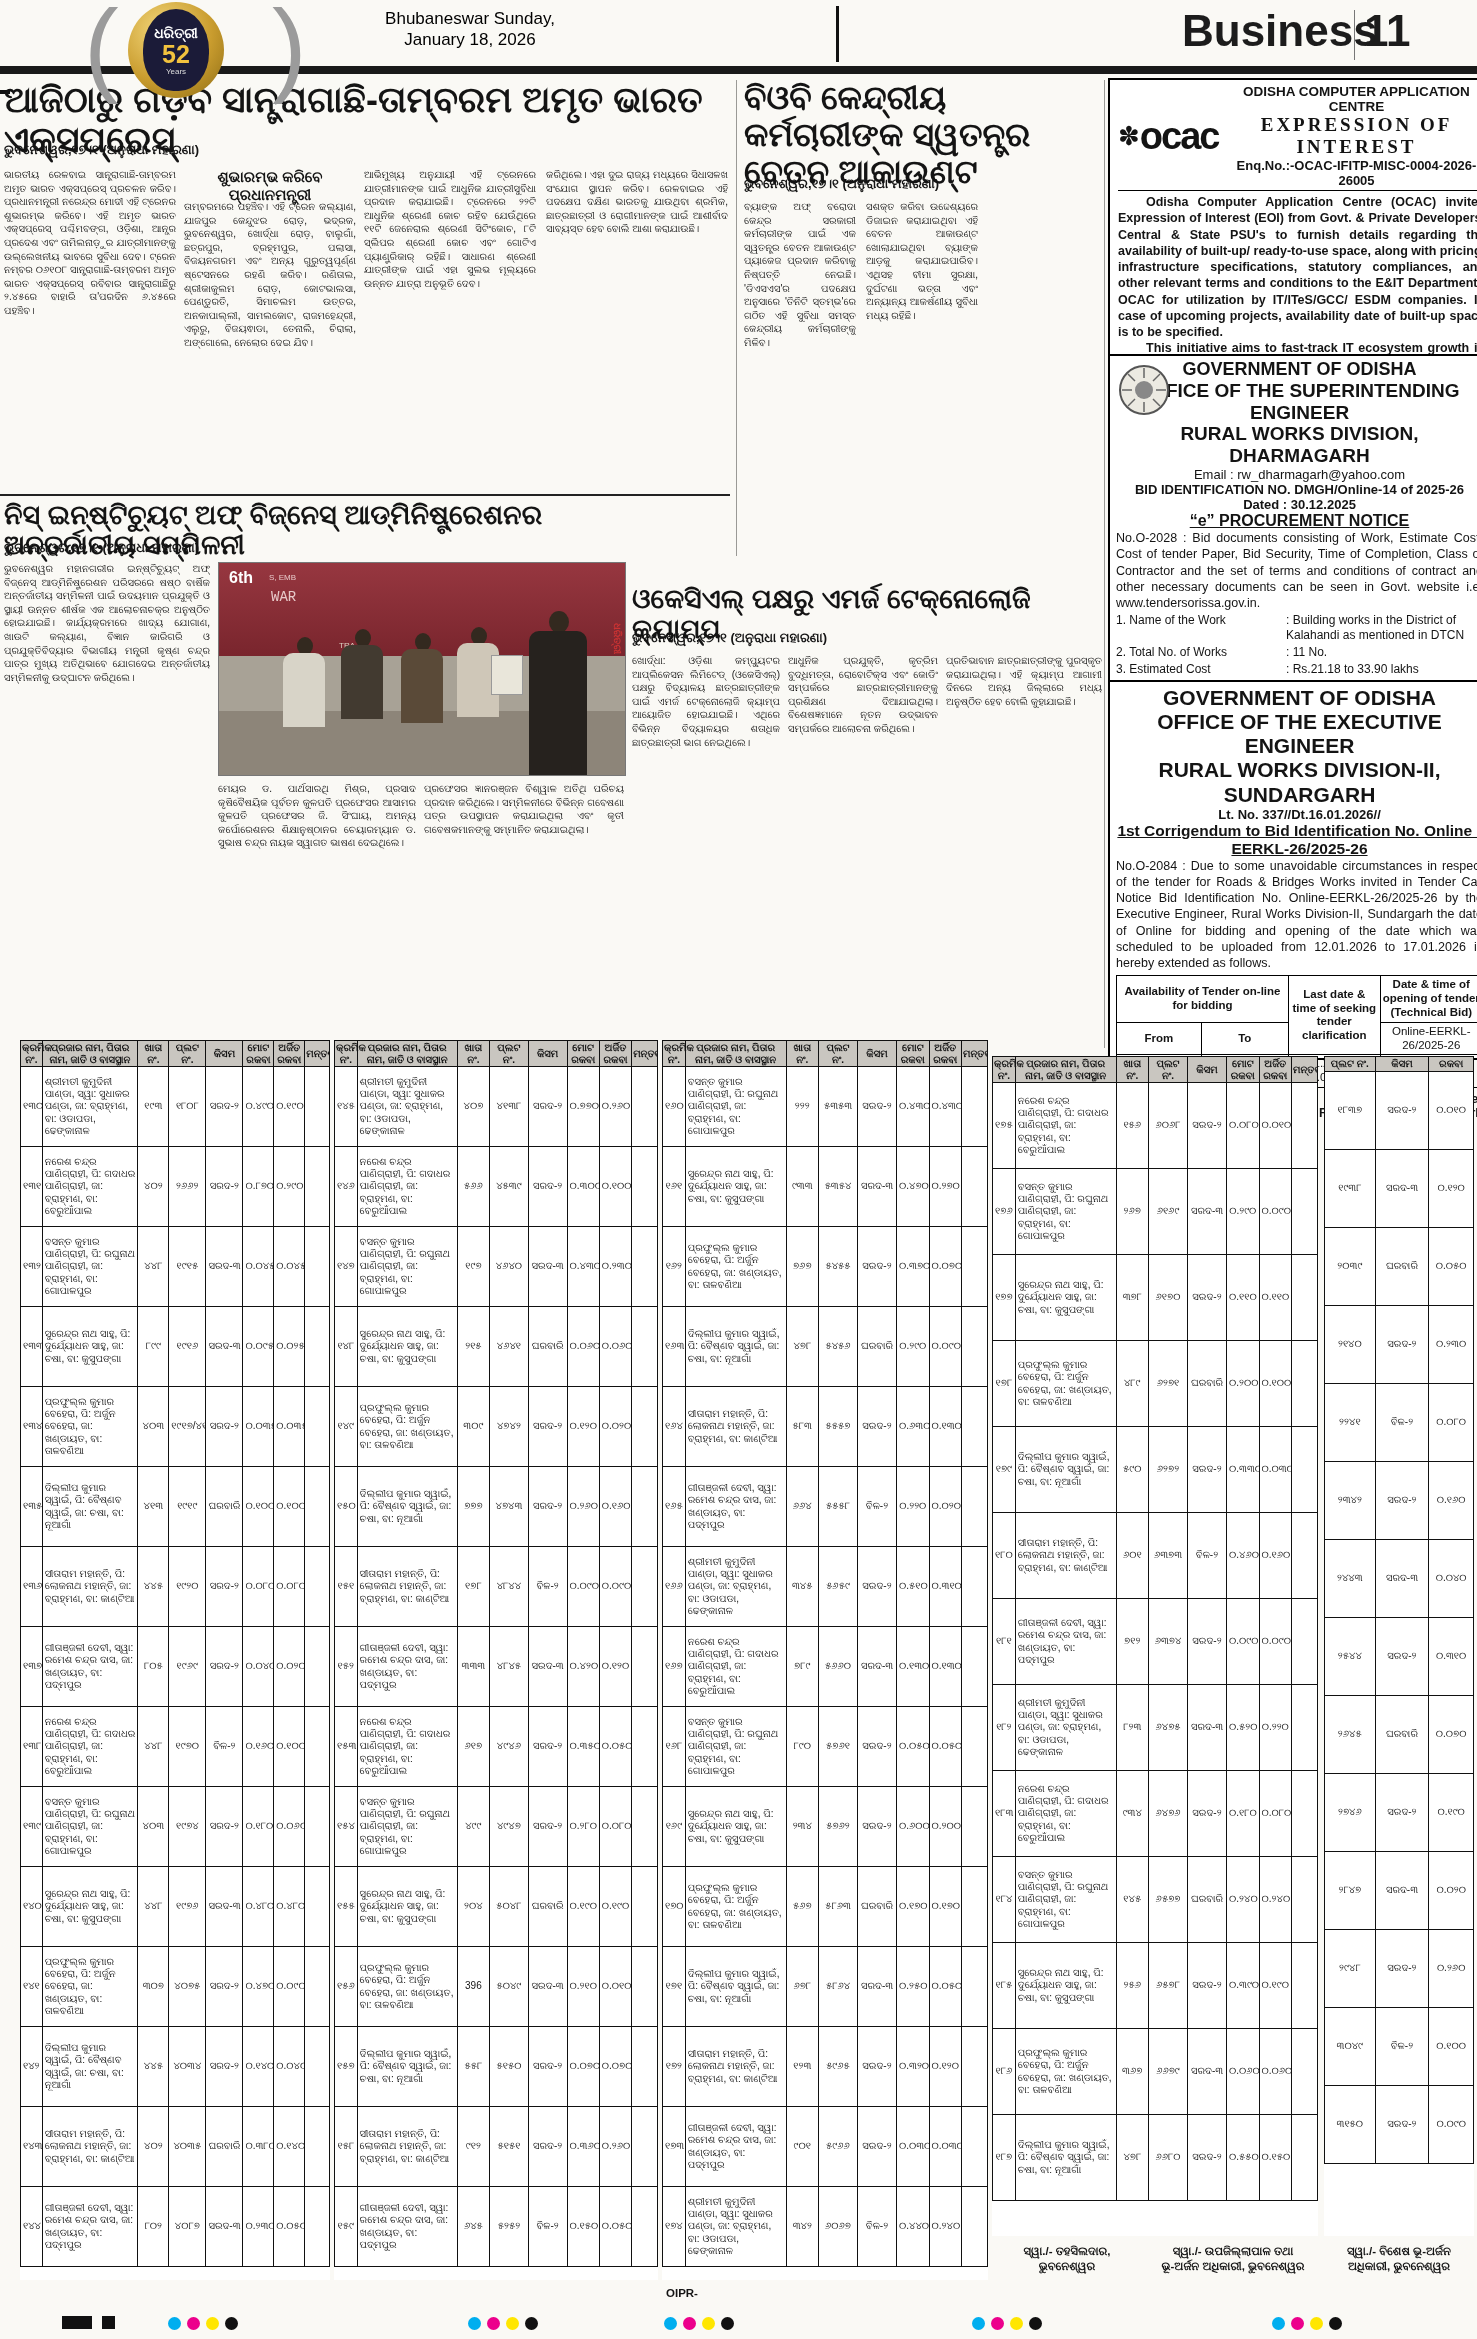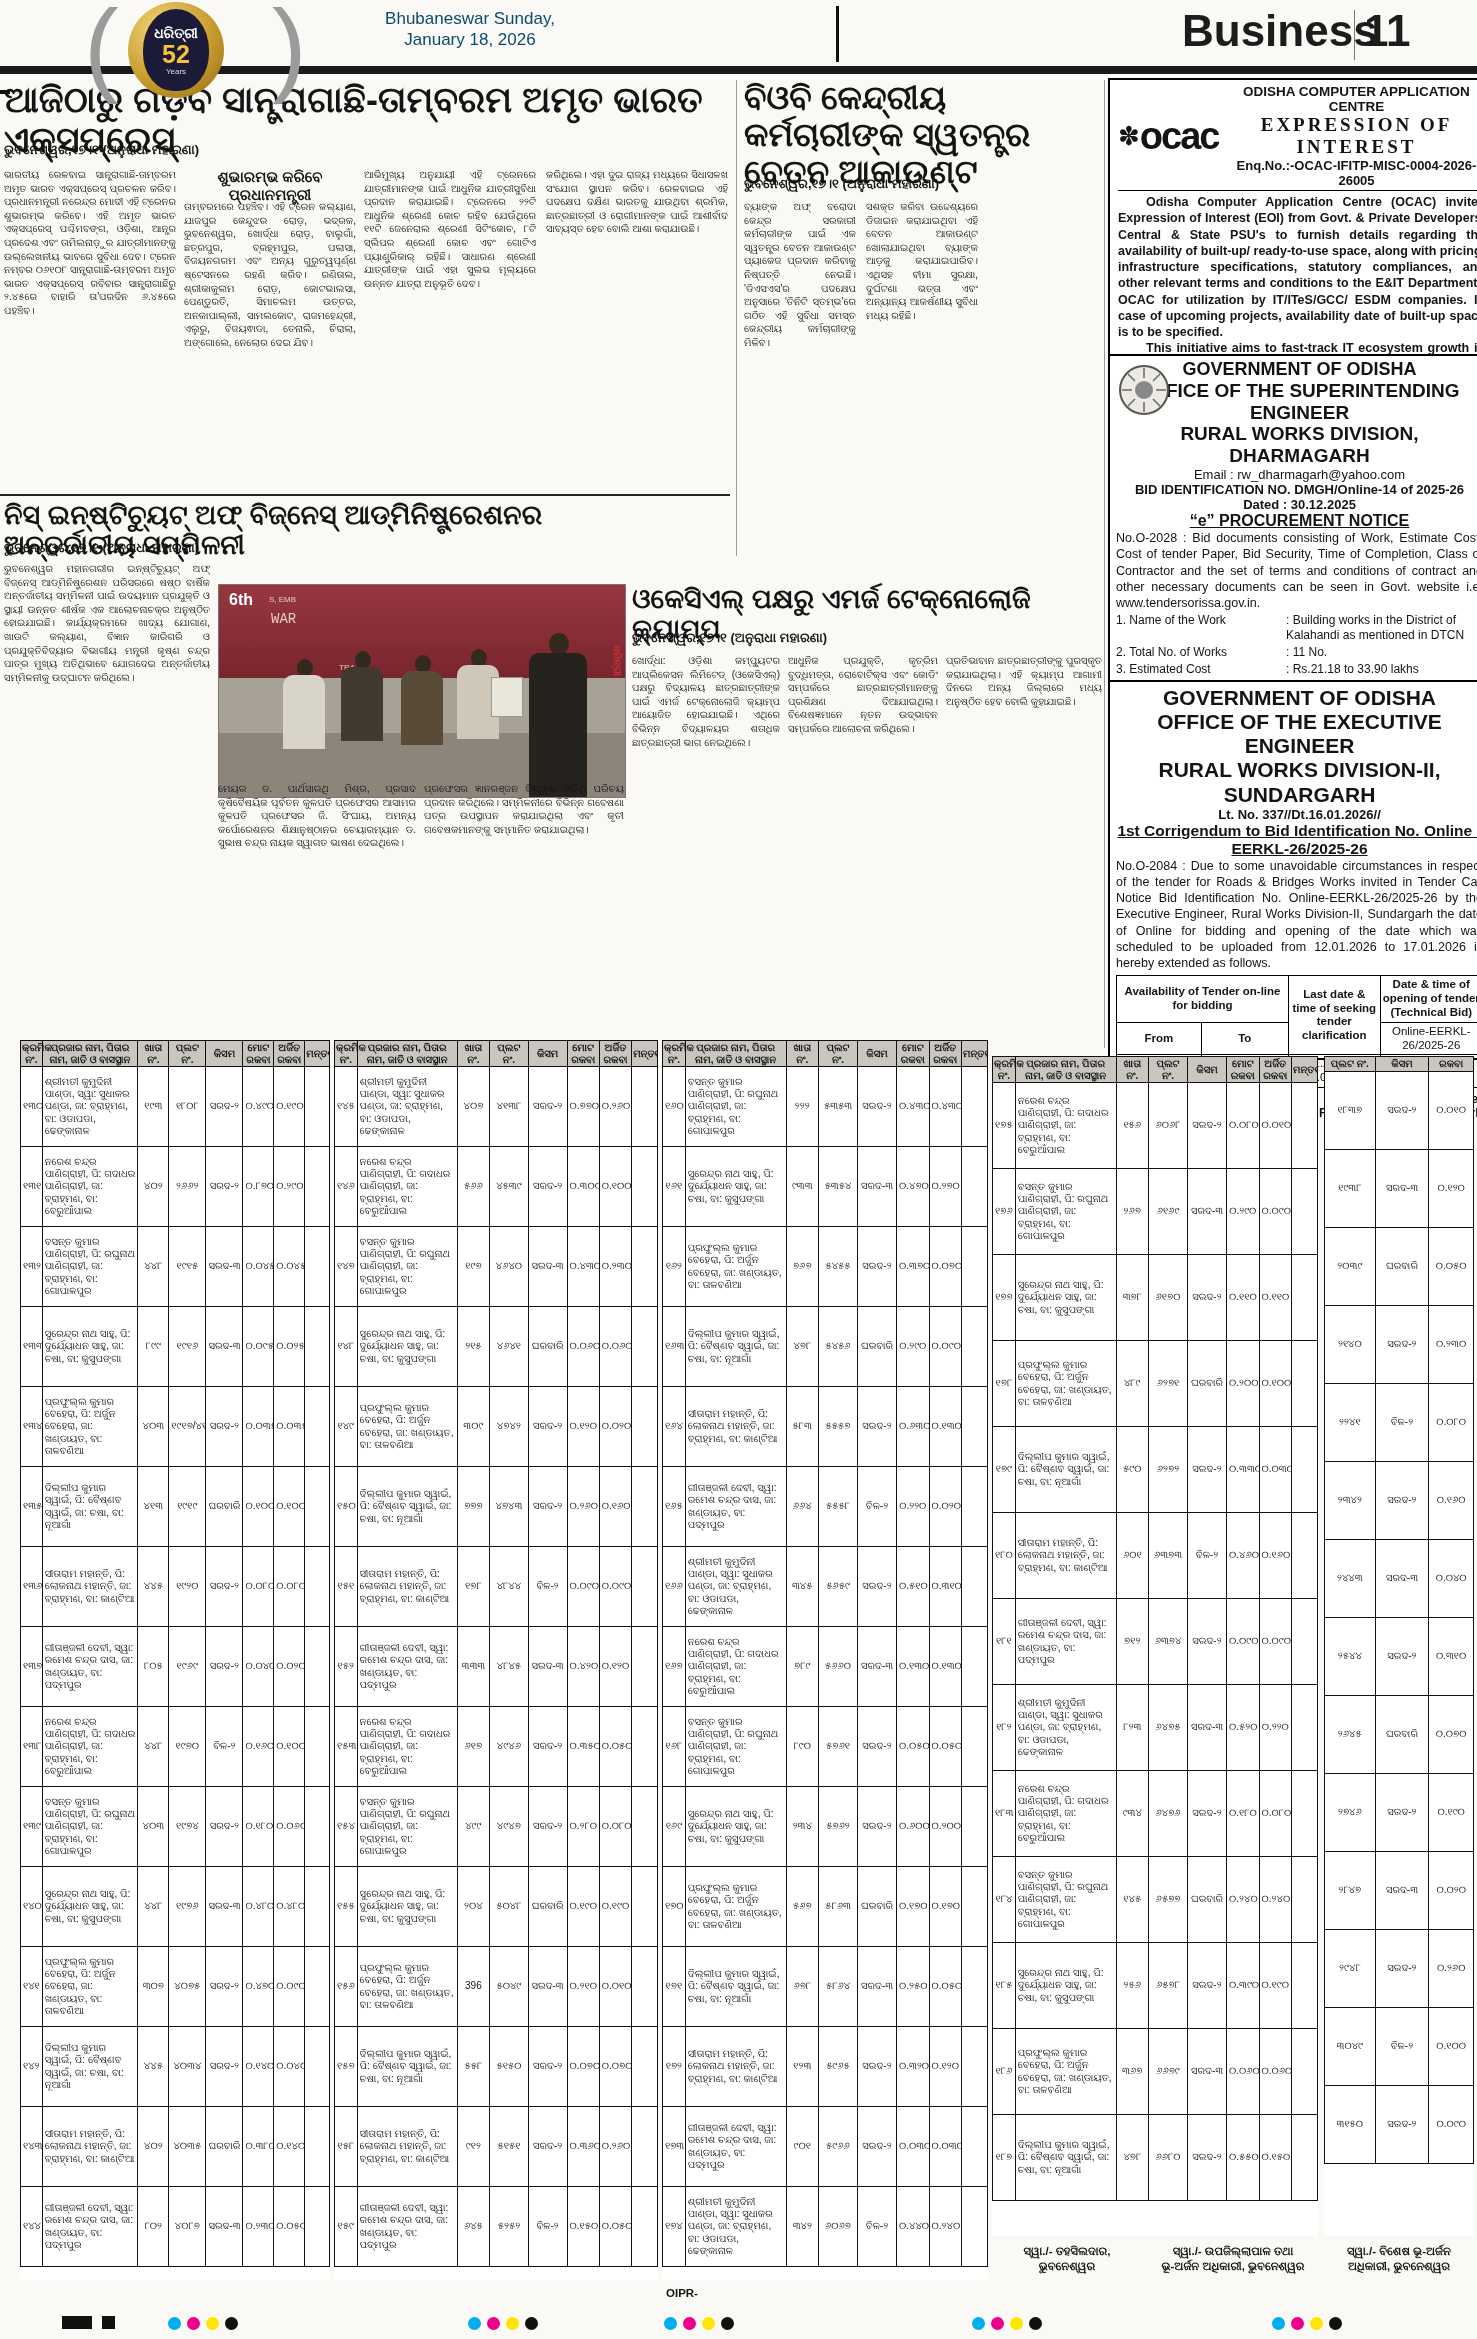--- a/index.html
+++ b/index.html
@@ -8,21 +8,21 @@
   .odia-body{font-size:10px;line-height:1.36;text-align:justify;overflow:hidden;}
   .headline{font-weight:800;line-height:1.12;}
   .byline{font-weight:700;font-size:13px;}
   .subhead{font-weight:800;font-size:15px;text-align:center;}
   .vrule{background:#9a9a96;width:1px;}
   .hrule{background:#1a1a1a;}
   
   .emblem{width:96px;height:96px;border-radius:50%;background:radial-gradient(circle at 35% 30%,#f4d87c,#c99c2e 55%,#8a6a14);display:flex;align-items:center;justify-content:center;z-index:5;}
   .emblem-inner{width:66px;height:82px;border-radius:50% 50% 46% 46%;background:#1b1b38;display:flex;flex-direction:column;align-items:center;justify-content:center;}
   .paren{font-size:104px;color:#9b9b9b;font-weight:400;line-height:1;z-index:4;}
-  .masthead-date{font-size:17px;text-align:center;line-height:1.25;color:#0c4a6e;}
+  .masthead-date{font-size:17px;text-align:center;line-height:1.25;color:#000000;}
   .section-title{font-size:44px;font-weight:600;letter-spacing:0;color:#1c1c1c;}
   
   .notice{border:2px solid #000;background:#fff;}
   .gov-l1{font-weight:800;font-size:19px;text-align:center;line-height:1.15;font-family:"Liberation Sans",sans-serif;}
   .gov-sub{font-weight:700;font-size:13px;text-align:center;}
   .gov-body{font-size:12.5px;text-align:justify;line-height:1.3;}
   .ntable{width:100%;border-collapse:collapse;font-size:11.5px;text-align:center;}
   .ntable th,.ntable td{border:1px solid #000;padding:2px;line-height:1.2;}
   .ntable th{font-weight:700;background:#fff;}
   .nrow{display:flex;font-size:12px;line-height:1.25;margin-top:2px;}
@@ -84,21 +84,21 @@
 
   <div class="abs headline" style="left:744px;top:80px;width:356px;font-size:33px;">ବିଓବି କେନ୍ଦ୍ରୀୟ କର୍ମଚାରୀଙ୍କ ସ୍ୱତନ୍ତ୍ର ବେତନ ଆକାଉଣ୍ଟ</div>
   <div class="abs byline" style="left:744px;top:176px;width:356px;">ଭୁବନେଶ୍ୱର,୧୭।୧ (ଅନୁରାଧା ମହାରଣା)</div>
   <div class="abs odia-body" style="left:744px;top:200px;width:112px;height:360px;">ବ୍ୟାଙ୍କ ଅଫ୍ ବରୋଦା କେନ୍ଦ୍ର ସରକାରୀ କର୍ମଚାରୀଙ୍କ ପାଇଁ ଏକ ସ୍ୱତନ୍ତ୍ର ବେତନ ଆକାଉଣ୍ଟ ପ୍ୟାକେଜ ପ୍ରଦାନ କରିବାକୁ ନିଷ୍ପତ୍ତି ନେଇଛି। 'ଡିଏସଏସ'ର ପଦକ୍ଷେପ ଅନୁସାରେ 'ତିନିଟି ସ୍ତମ୍ଭ'ରେ ଗଠିତ ଏହି ସୁବିଧା ସମସ୍ତ କେନ୍ଦ୍ରୀୟ କର୍ମଚାରୀଙ୍କୁ ମିଳିବ।</div>
   <div class="abs odia-body" style="left:866px;top:200px;width:112px;height:360px;">ସଶକ୍ତ କରିବା ଉଦ୍ଦେଶ୍ୟରେ ଡିଜାଇନ କରାଯାଇଥିବା ଏହି ବେତନ ଆକାଉଣ୍ଟ ଖୋଲାଯାଇଥିବା ବ୍ୟାଙ୍କ ଆଡ଼କୁ କରାଯାଇପାରିବ। ଏଥିସହ ବୀମା ସୁରକ୍ଷା, ଦୁର୍ଘଟଣା ଭତ୍ତା ଏବଂ ଅନ୍ୟାନ୍ୟ ଆକର୍ଷଣୀୟ ସୁବିଧା ମଧ୍ୟ ରହିଛି।</div>
 
   <div class="abs headline" style="left:4px;top:500px;width:620px;font-size:27px;">ନିସ୍ ଇନ୍‌ଷ୍ଟିଚ୍ୟୁଟ୍ ଅଫ୍ ବିଜ୍‌ନେସ୍ ଆଡ୍‌ମିନିଷ୍ଟ୍ରେଶନର ଅନ୍ତର୍ଜାତୀୟ ସମ୍ମିଳନୀ</div>
   <div class="abs byline" style="left:4px;top:540px;width:400px;">ଭୁବନେଶ୍ୱର,୧୭।୧ (ଅନୁରାଧା ମହାରଣା)</div>
   <div class="abs odia-body" style="left:4px;top:562px;width:206px;height:470px;">ଭୁବନେଶ୍ୱର ମହାନଗରୀର ଇନ୍‌ଷ୍ଟିଚ୍ୟୁଟ୍ ଅଫ୍ ବିଜ୍‌ନେସ୍ ଆଡ୍‌ମିନିଷ୍ଟ୍ରେଶନ ପରିସରରେ ଷଷ୍ଠ ବାର୍ଷିକ ଅନ୍ତର୍ଜାତୀୟ ସମ୍ମିଳନୀ ପାଇଁ ଉଦୟମାନ ପ୍ରଯୁକ୍ତି ଓ ସ୍ଥାୟୀ ଉନ୍ନତ ଶୀର୍ଷକ ଏକ ଆଲୋଚନାଚକ୍ର ଅନୁଷ୍ଠିତ ହୋଇଯାଇଛି। କାର୍ଯ୍ୟକ୍ରମରେ ଖାଦ୍ୟ ଯୋଗାଣ, ଖାଉଟି କଲ୍ୟାଣ, ବିଜ୍ଞାନ କାରିଗରି ଓ ପ୍ରଯୁକ୍ତିବିଦ୍ୟାର ବିଭାଗୀୟ ମନ୍ତ୍ରୀ କୃଷ୍ଣ ଚନ୍ଦ୍ର ପାତ୍ର ମୁଖ୍ୟ ଅତିଥିଭାବେ ଯୋଗଦେଇ ଅନ୍ତର୍ଜାତୀୟ ସମ୍ମିଳନୀକୁ ଉଦ୍‌ଘାଟନ କରିଥିଲେ।</div>
 
-  <div class="abs photo" style="left:218px;top:562px;width:406px;height:212px;margin-top:22px;">
+  <div class="abs photo" style="left:218px;top:562px;width:406px;height:212px;">
     <div class="ph-banner"></div>
     <span class="abs" style="left:10px;top:6px;color:#fff;font-weight:800;font-size:16px;">6th</span>
     <span class="abs" style="left:50px;top:10px;color:#e8c9c9;font-size:8px;">S, EMB</span>
     <span class="abs" style="left:52px;top:26px;color:#e8c9c9;font-size:14px;font-family:Liberation Mono, monospace;">WAR</span>
     <span class="abs" style="left:120px;top:78px;color:#ddd3c5;font-size:8px;">TRA</span>
     <div class="ph-floor"></div>
     <div class="ph-head" style="left:78px;top:74px;"></div>
     <div class="ph-body" style="left:64px;top:90px;background:#d8d4c8;"></div>
     <div class="ph-head" style="left:136px;top:66px;"></div>
     <div class="ph-body" style="left:122px;top:82px;"></div>

